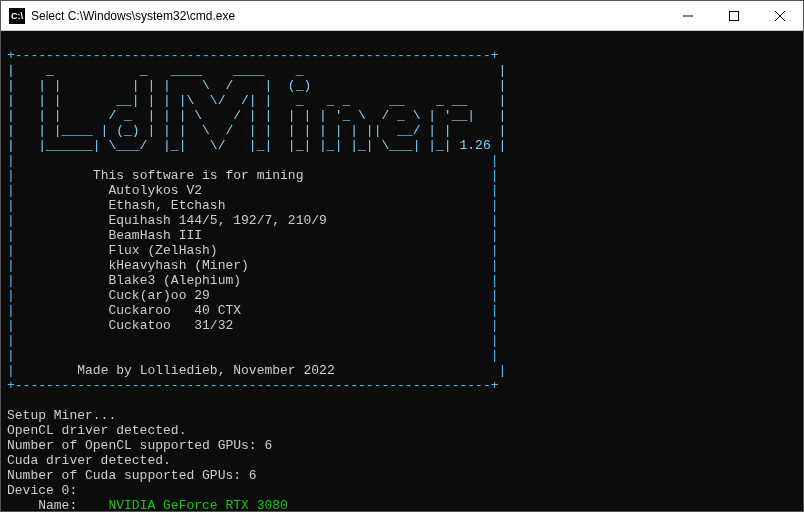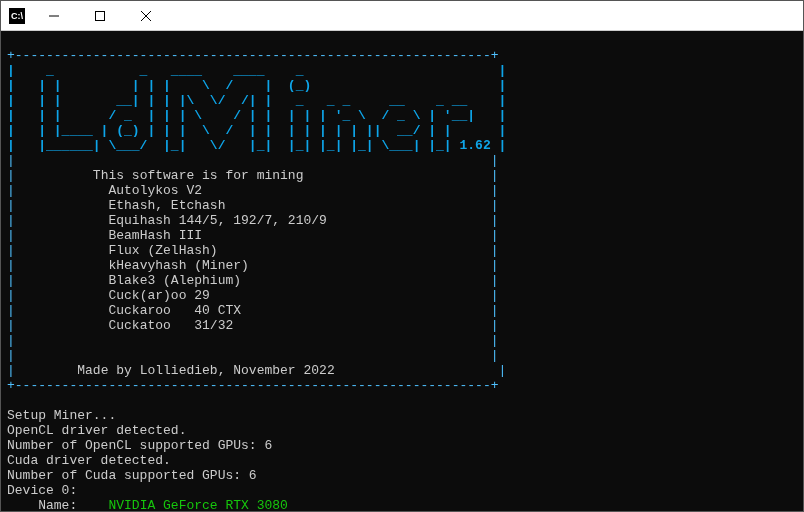--- a/index.html
+++ b/index.html
@@ -57,30 +57,31 @@
     background: #0c0c0c;
     color: #cccccc;
     padding: 2px 6px;
     line-height: 15px;
     font-size: 13px;
     white-space: pre;
     height: calc(100% - 30px);
     overflow: hidden;
   }
   .dashcorner { color: #4fc1ff; }
-  .ascii-art { color: #0ea5e9; font-weight: bold; }
+  .ascii-art { color: #7dd3fc; }
   .intro { color: #cccccc; }
   .credit { color: #cccccc; }
   .gpu-name { color: #16c60c; margin-top: 44px; }
 </style>
 </head>
 <body>
 
 <div class="titlebar">
   <div class="titlebar-icon">C:\</div>
+  <div class="titlebar-text">Select C:\Windows\system32\cmd.exe</div>
   <div class="win-controls">
     <div class="win-btn">
       <svg width="10" height="10">
           <line x1="0" y1="5" x2="10" y2="5"></line>
         </svg>
     </div>
     <div class="win-btn">
       <svg width="10" height="10">
           <rect x="0.5" y="0.5" width="9" height="9"></rect>
         </svg>
@@ -94,21 +95,21 @@
   </div>
 </div>
 
 <div class="terminal">
 <span class="dashcorner">+-------------------------------------------------------------+</span>
 <span class="ascii-art">|    _           _   ____    ____    _                         |</span>
 <span class="ascii-art">|   | |         | | |    \  /    |  (_)                        |</span>
 <span class="ascii-art">|   | |       __| | | |\  \/  /| |   _   _ _     __    _ __    |</span>
 <span class="ascii-art">|   | |      / _  | | | \    / | |  | | | '_ \  / _ \ | '__|   |</span>
 <span class="ascii-art">|   | |____ | (_) | | |  \  /  | |  | | | | | ||  __/ | |      |</span>
-<span class="ascii-art">|   |______| \___/  |_|   \/   |_|  |_| |_| |_| \___| |_| 1.62 |</span>
+<span class="ascii-art">|   |______| \___/  |_|   \/   |_|  |_| |_| |_| \___| |_| 1.26 |</span>
 <span class="dashcorner">|</span>                                                             <span class="dashcorner">|</span>
 <span class="dashcorner">|</span>          <span class="intro">This software is for mining</span>                        <span class="dashcorner">|</span>
 <span class="dashcorner">|</span>            <span class="intro">Autolykos V2</span>                                     <span class="dashcorner">|</span>
 <span class="dashcorner">|</span>            <span class="intro">Ethash, Etchash</span>                                  <span class="dashcorner">|</span>
 <span class="dashcorner">|</span>            <span class="intro">Equihash 144/5, 192/7, 210/9</span>                     <span class="dashcorner">|</span>
 <span class="dashcorner">|</span>            <span class="intro">BeamHash III</span>                                     <span class="dashcorner">|</span>
 <span class="dashcorner">|</span>            <span class="intro">Flux (ZelHash)</span>                                   <span class="dashcorner">|</span>
 <span class="dashcorner">|</span>            <span class="intro">kHeavyhash (Miner)</span>                               <span class="dashcorner">|</span>
 <span class="dashcorner">|</span>            <span class="intro">Blake3 (Alephium)</span>                                <span class="dashcorner">|</span>
 <span class="dashcorner">|</span>            <span class="intro">Cuck(ar)oo 29</span>                                    <span class="dashcorner">|</span>

